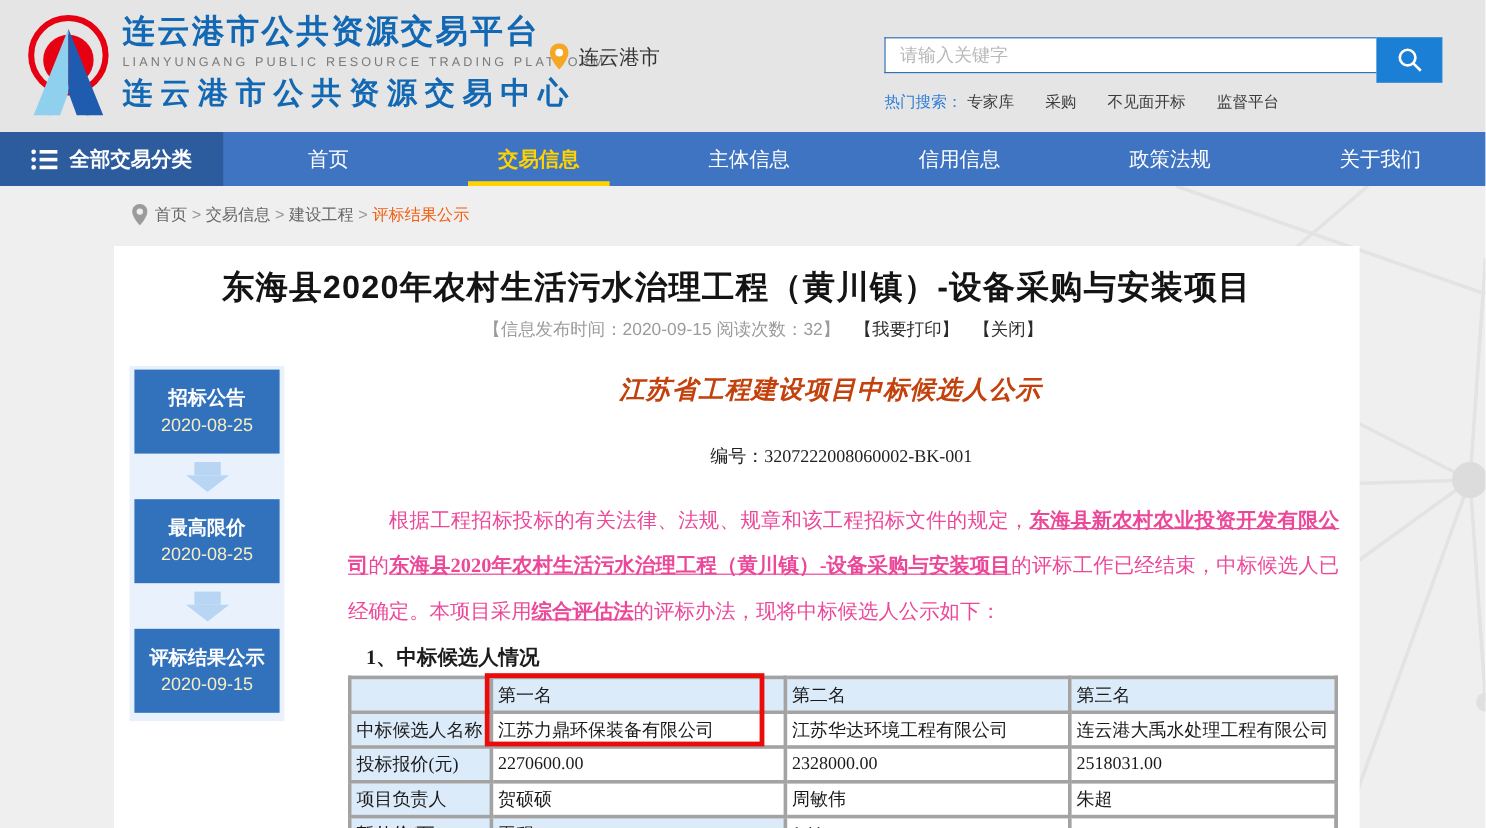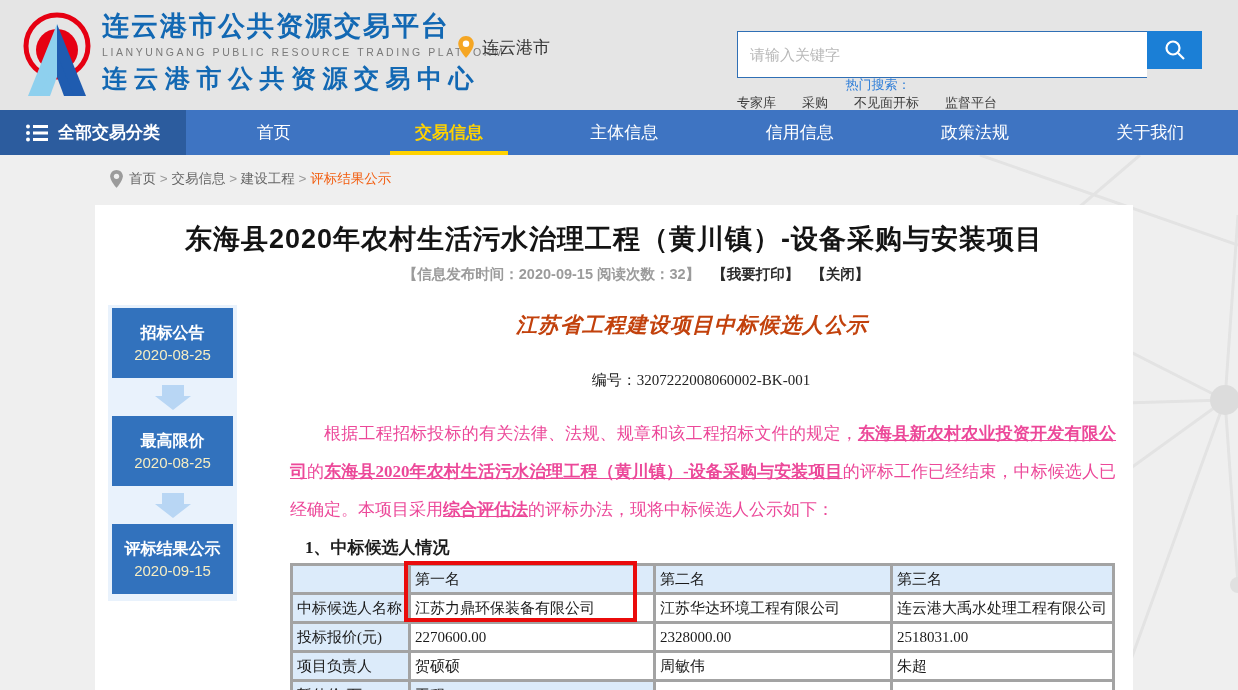--- a/index.html
+++ b/index.html
@@ -10,24 +10,24 @@
   .header { position:absolute; left:0; top:0; width:1238px; height:110px; background:#e5e5e5; z-index:5; }
   .logo { position:absolute; left:18px; top:10px; width:78px; height:92px; }
   .brand { position:absolute; left:102px; top:10px; width:350px; }
   .brand-title { font-size:27px; font-weight:bold; color:#1268b3; letter-spacing:2px; line-height:32px; }
   .brand-sub { font-size:10.5px; color:#7a7a7a; letter-spacing:2.6px; line-height:16px; margin-top:2px; white-space:nowrap; }
   .brand-center { font-size:25px; font-weight:bold; color:#1268b3; letter-spacing:6.5px; line-height:32px; margin-top:2px; white-space:nowrap; }
   .location { position:absolute; left:458px; top:36px; display:flex; align-items:flex-start; gap:8px; }
   .location-text { font-size:17px; color:#333; }
 
   .search-wrap { position:absolute; left:737px; top:31px; width:465px; height:38px; display:flex; }
-  .search-input { width:410px; height:47px; border:1px solid #2f6fb5; border-right:none; padding:0 12px; font-size:15px; color:#333; outline:none; }
+  .search-input { width:410px; height:30px; border:1px solid #2f6fb5; border-right:none; padding:0 12px; font-size:15px; color:#333; outline:none; }
   .search-input::placeholder { color:#b8b8b8; }
   .search-btn { width:55px; height:38px; background:#1b7fd6; border:none; display:flex; align-items:center; justify-content:center; cursor:pointer; }
-  .hot-row { position:absolute; left:737px; top:76px; font-size:13px; display:flex; align-items:center;flex-direction:column; }
+  .hot-row { position:absolute; left:737px; top:76px; font-size:13px; display:flex; align-items:center; }
   .hot-prefix { color:#2f7ed8; margin-right:4px; }
   .hot-link { color:#3c3c3c; margin-right:26px; cursor:pointer; }
 
   
   .nav { position:absolute; left:0; top:110px; width:1238px; height:45px; background:#3e74c2; display:flex; z-index:5; }
   .nav-left { width:186px; height:45px; background:#2c5c9e; display:flex; align-items:center; justify-content:center; gap:10px; cursor:pointer; }
   .nav-left-label { color:#fff; font-size:17px; font-weight:bold; }
   .nav-items { flex:1; display:flex; }
   .nav-item { flex:1; display:flex; align-items:center; justify-content:center; color:#fff; font-size:17px; cursor:pointer; position:relative; height:45px; }
   .nav-item.active { color:#ffd200; font-weight:bold; }
@@ -38,21 +38,21 @@
   .bg-decor { position:absolute; left:0; top:155px; width:1238px; height:535px; pointer-events:none; }
 
   .breadcrumb { position:absolute; left:110px; top:170px; display:flex; align-items:center; gap:6px; font-size:13.5px; color:#777; z-index:3; }
   .crumb { color:#666; cursor:pointer; }
   .crumb-sep { color:#999; }
   .crumb.current { color:#f25d0f; cursor:default; }
 
   
   .card { position:absolute; left:95px; top:205px; width:1038px; height:485px; background:#ffffff; overflow:hidden; z-index:2; }
   .doc-title { position:absolute; left:0; top:16px; width:1038px; text-align:center; font-size:27px; font-weight:bold; color:#141414; letter-spacing:1px; }
-  .meta-line { position:absolute; left:0; top:60px; width:1038px; text-align:center; font-size:14.5px; font-weight:bold;padding-left:44px; }
+  .meta-line { position:absolute; left:0; top:60px; width:1038px; text-align:center; font-size:14.5px; font-weight:normal;padding-left:44px; }
   .meta-info { color:#9b9b9b; }
   .meta-btn { color:#2b2b2b; cursor:pointer; margin-left:8px; }
 
   
   .timeline { position:absolute; left:13px; top:100px; width:129px; height:296px; background:#e9f2fc; padding:3px 4px; display:flex; flex-direction:column; }
   .tl-box { width:121px; height:70px; background:#3272bd; display:flex; flex-direction:column; align-items:center; justify-content:center; cursor:pointer; }
   .tl-title { color:#ffffff; font-size:16px; font-weight:bold; line-height:22px; }
   .tl-date { color:#f6edc3; font-size:15px; line-height:21px; }
   .tl-arrow { height:38px; display:flex; flex-direction:column; align-items:center; justify-content:center; }
   .tl-arrow .stem { width:22px; height:11px; background:#b8d6f4; }

